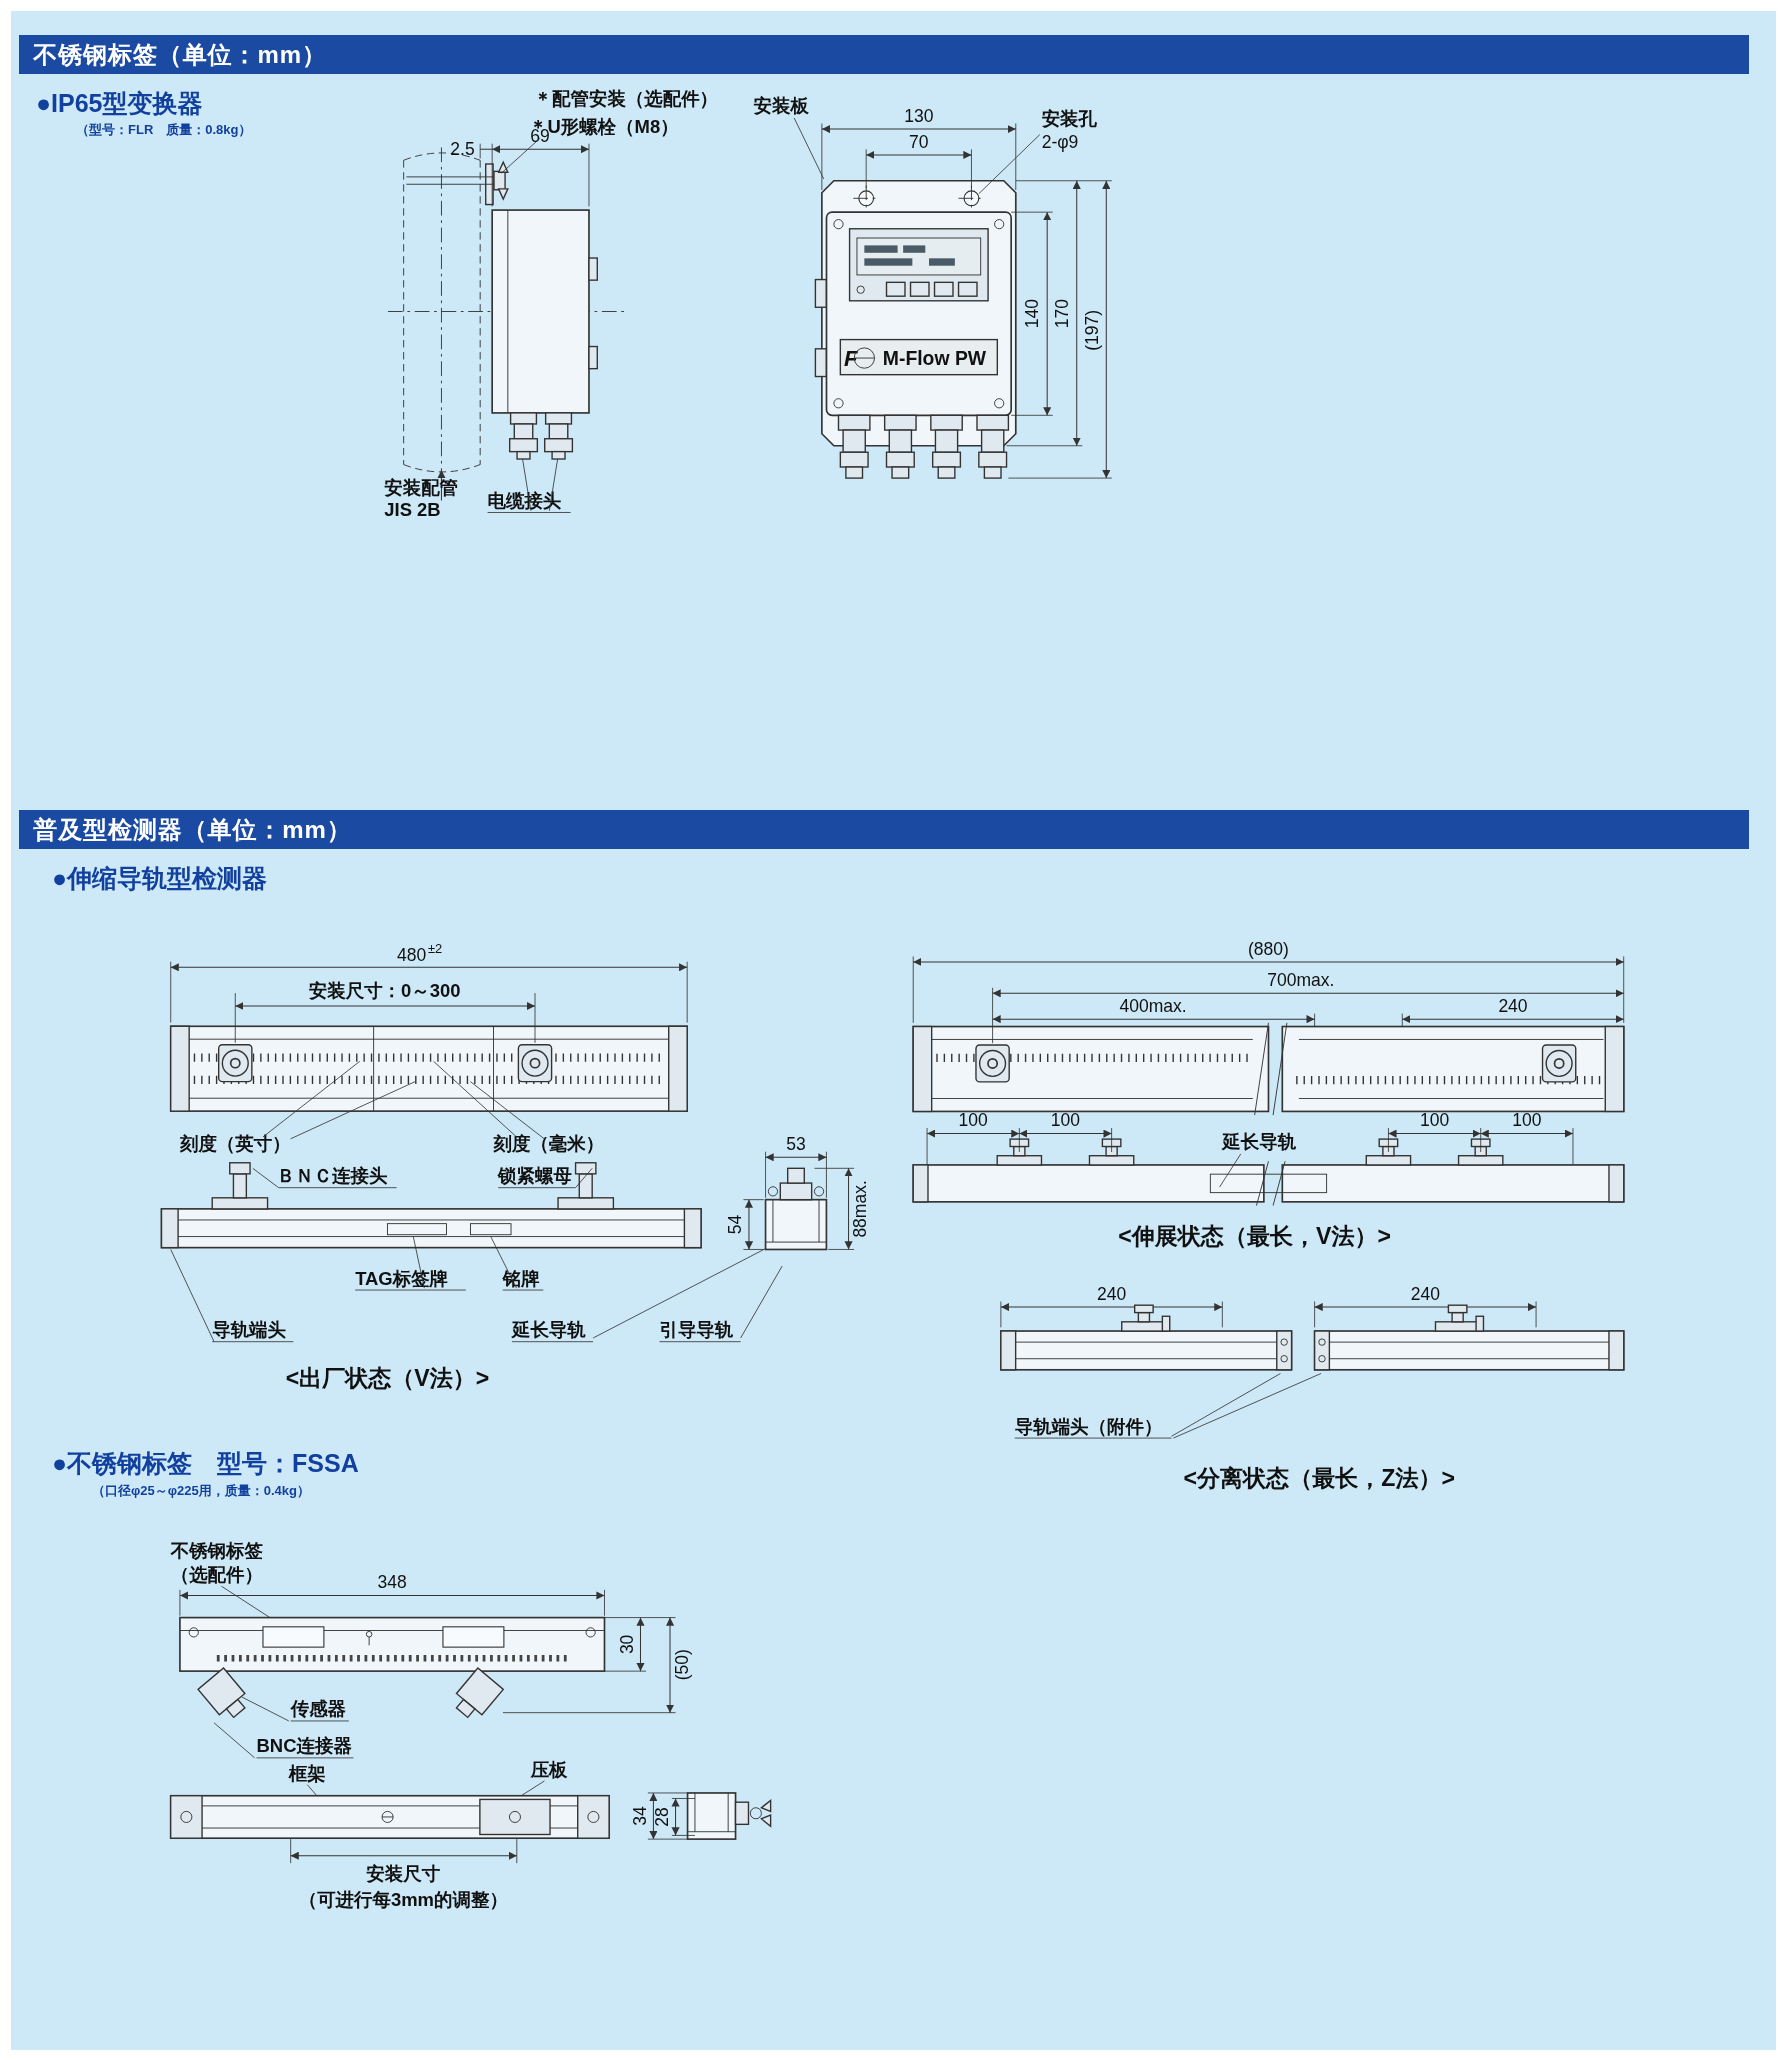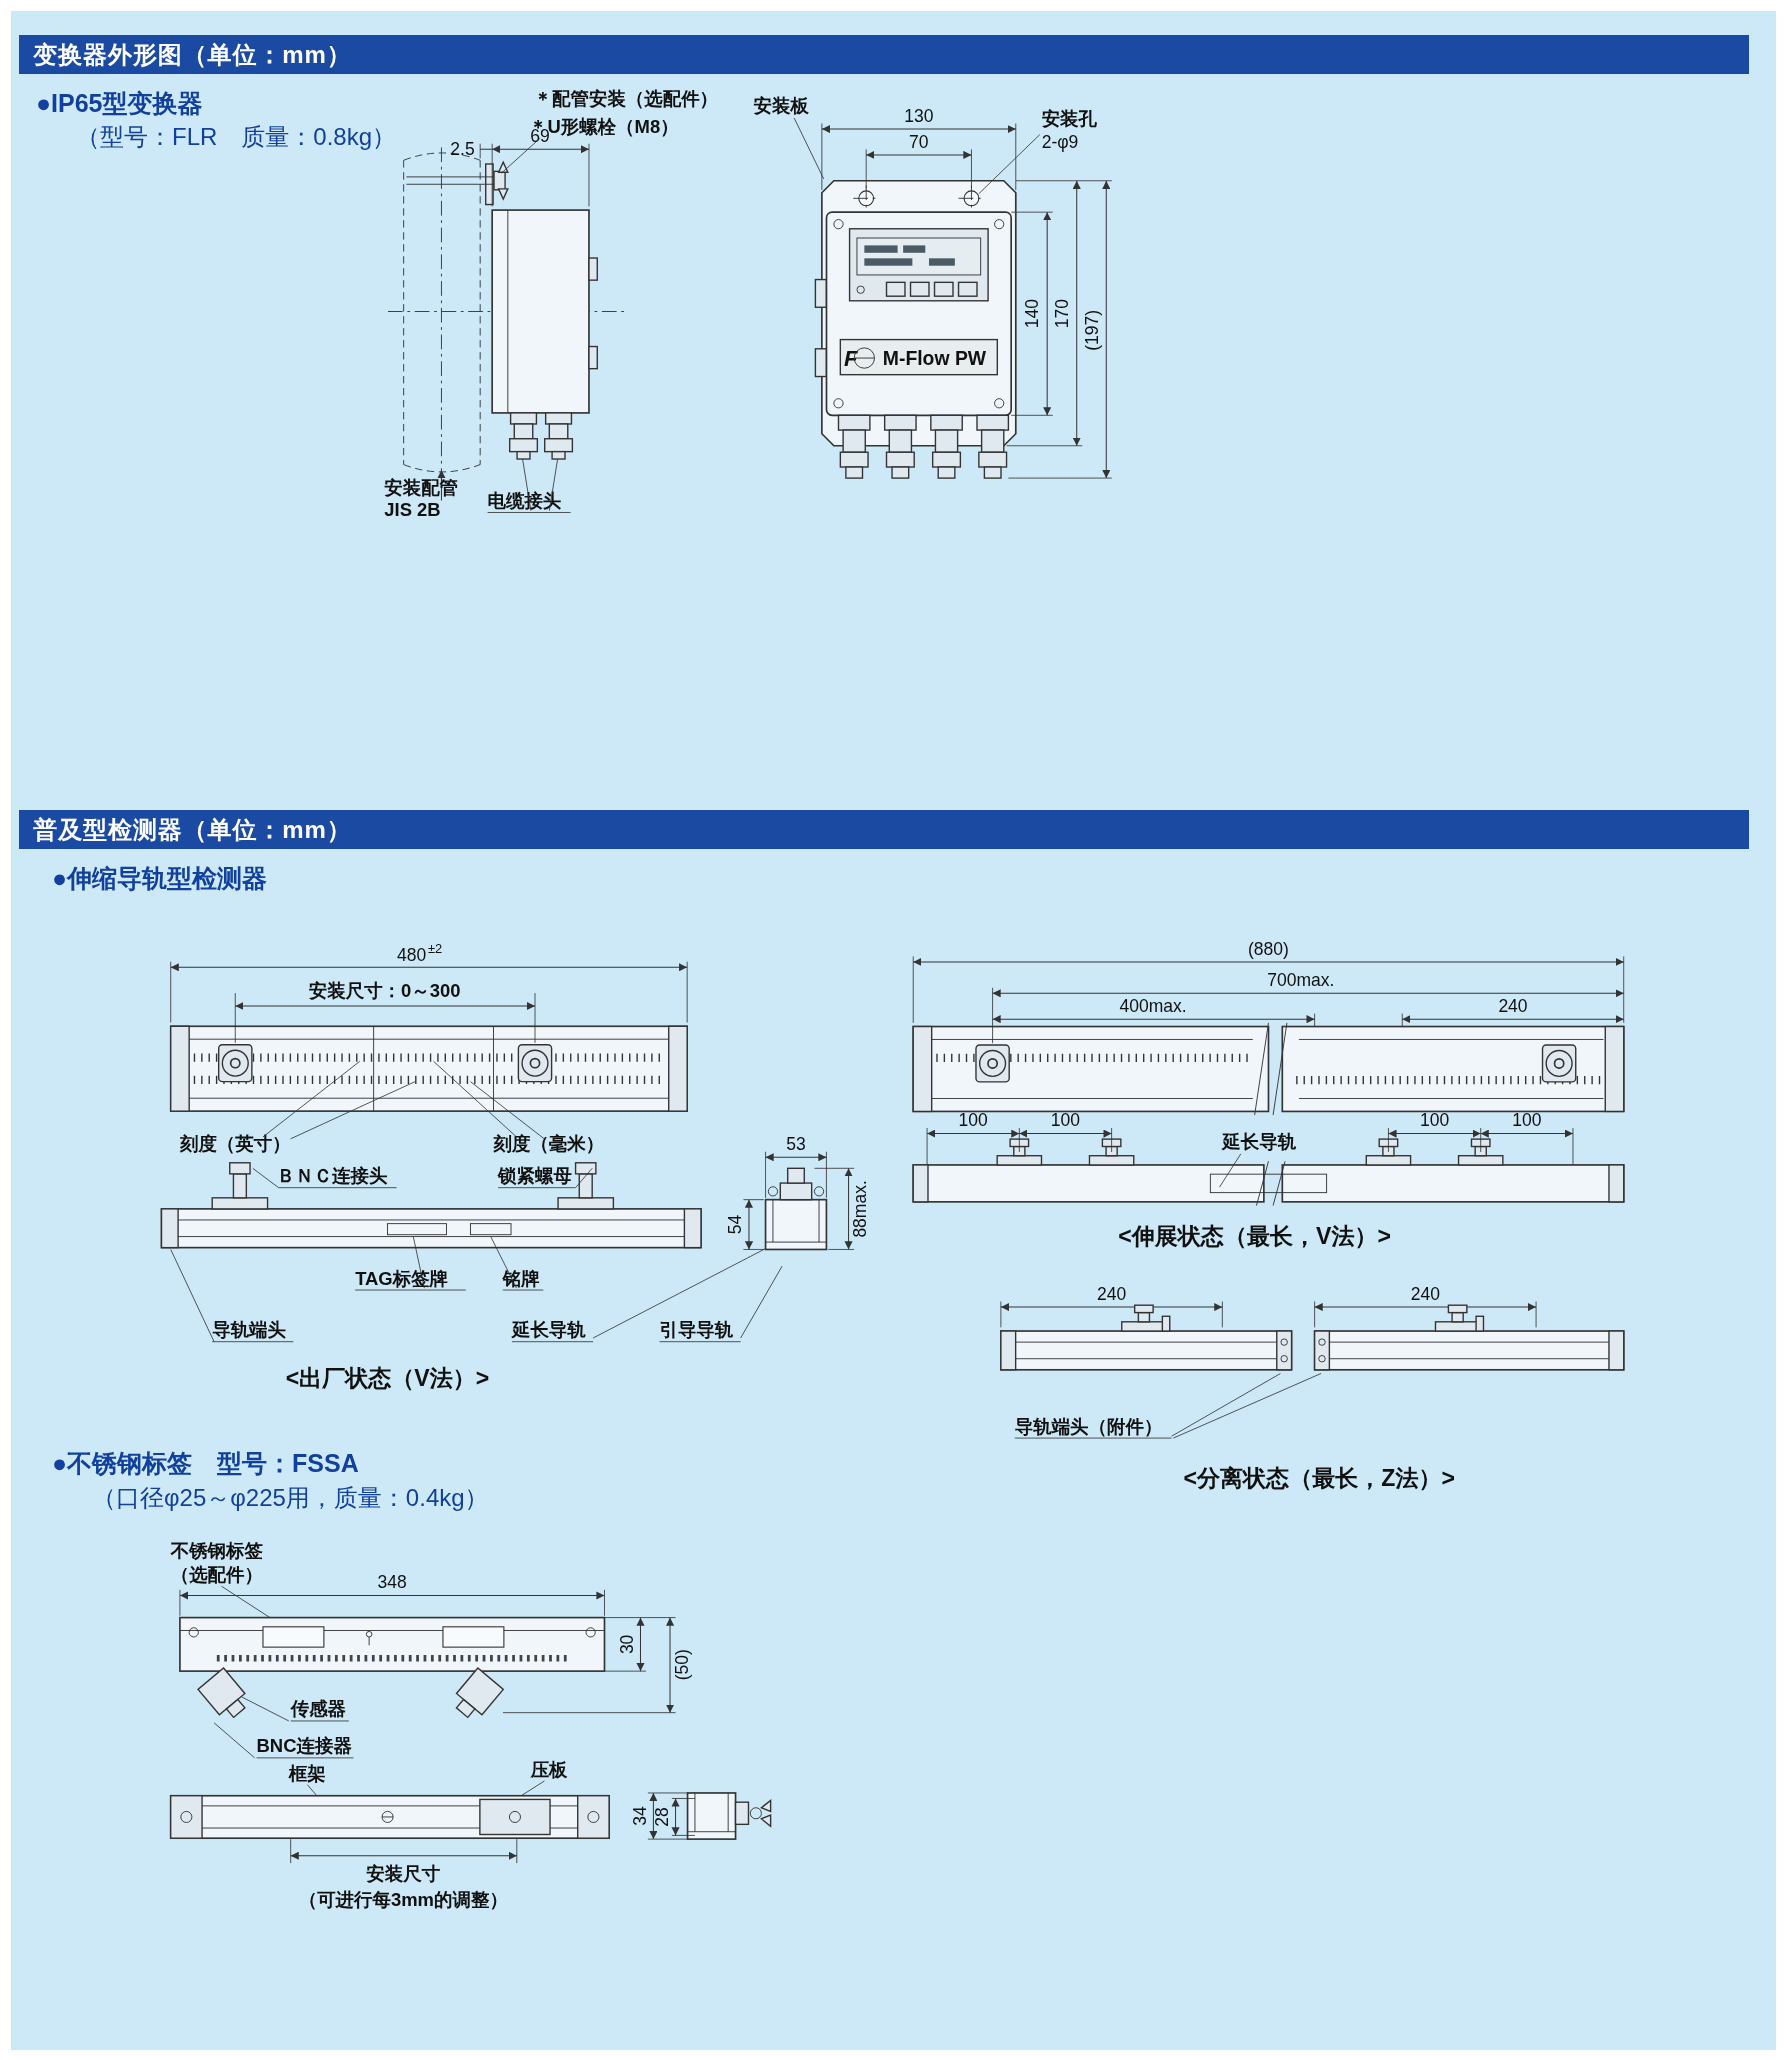--- a/index.html
+++ b/index.html
@@ -3,21 +3,21 @@
 <meta charset="utf-8">
 <style>
   *{margin:0;padding:0;box-sizing:border-box}
   html,body{background:#fff}
   body{width:1787px;height:2061px;font-family:"Liberation Sans","DejaVu Sans",sans-serif}
   .page{position:relative;width:1787px;height:2061px;background:#fff;overflow:hidden}
   .panel{position:absolute;left:11px;top:11px;right:11px;bottom:11px;background:var(--bg)}
   .bar{position:absolute;left:18.5px;width:1730px;height:39px;background:var(--bar);color:#fff;
        font-size:24px;font-weight:bold;line-height:39px;padding-left:14.8px;letter-spacing:0.9px}
   .h-title{position:absolute;color:var(--heading);font-size:25px;font-weight:bold}
-  .h-sub{position:absolute;color:var(--heading);font-size:24px;font-weight:normal}
+  .h-sub{position:absolute;color:var(--heading);font-size:13px;font-weight:bold}
   .h-row{position:absolute;display:flex;align-items:center;gap:1px}
   .h-row .t1{font-size:25px;font-weight:bold;color:var(--heading)}
   .h-row .t2{font-size:23px;font-weight:bold;color:var(--heading)}
   svg.draw{position:absolute;overflow:visible}
   svg text{fill:#111}
   .ol{fill:none;stroke:var(--line);stroke-width:1.8}
   .fl{fill:#f0f6fa;stroke:var(--line);stroke-width:1.8}
   .fl2{fill:#dfe9ef;stroke:var(--line);stroke-width:1.5}
   .wh{fill:#f8fbfd;stroke:var(--line);stroke-width:1.2}
   .thin{fill:none;stroke:var(--line);stroke-width:1}
@@ -40,21 +40,21 @@
 
   <svg width="0" height="0" style="position:absolute">
     <defs>
       <marker id="arr" viewBox="0 0 10 10" refX="10" refY="5" markerWidth="8" markerHeight="8" orient="auto-start-reverse">
         <path d="M0,0 L10,5 L0,10 z" fill="#333"></path>
       </marker>
     </defs>
   </svg>
 
   <div class="bar" style="top:35px">
-    <span>变换器外形图（单位：mm）</span>
+    <span>不锈钢标签（单位：mm）</span>
   </div>
   <div class="h-title" style="left:36px;top:87px">●IP65型变换器</div>
   <div class="h-sub" style="left:76px;top:121px">（型号：FLR　质量：0.8kg）</div>
 
   <svg class="draw" style="left:351px;top:81px" width="369" height="461" viewBox="0 0 400 500">
     <g>
       <path class="thin dash" d="M57,86 Q98,70 140,86"></path>
       <path class="thin dash" d="M57,416 Q98,432 140,416"></path>
       <line class="thin dash" x1="57" y1="86" x2="57" y2="416"></line>
       <line class="thin dash" x1="140" y1="86" x2="140" y2="416"></line>

